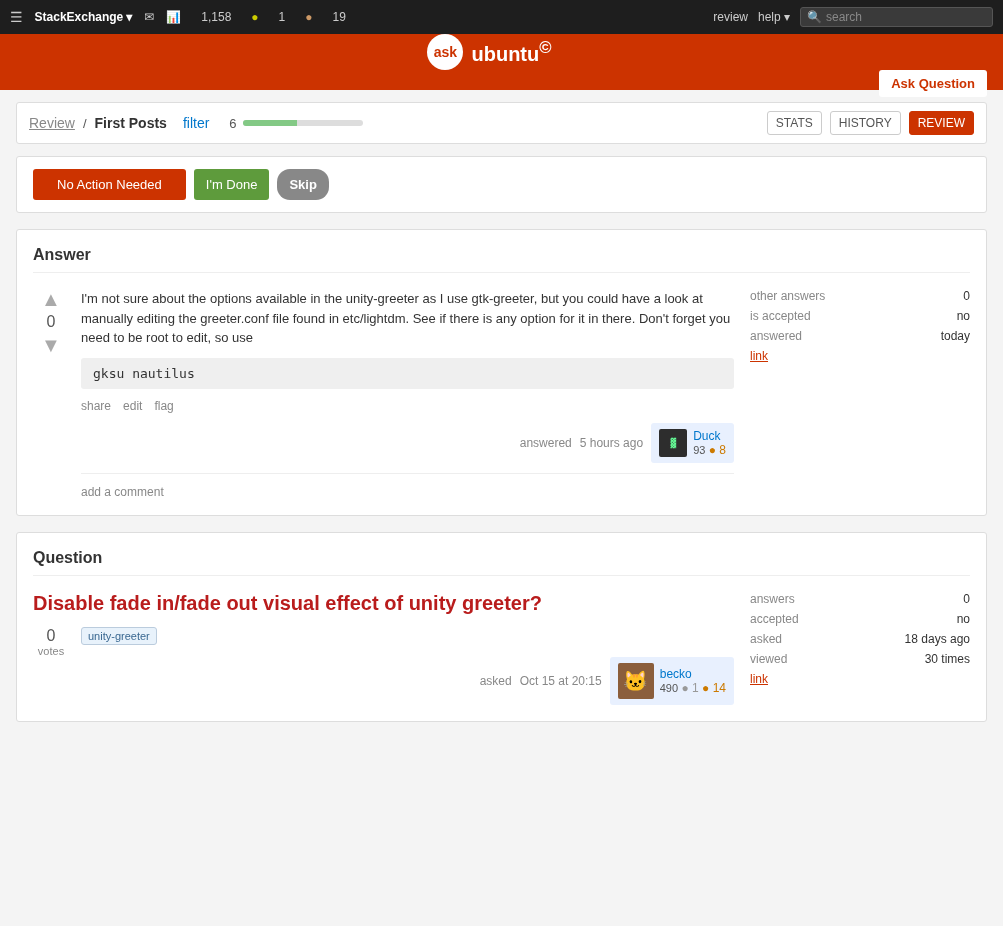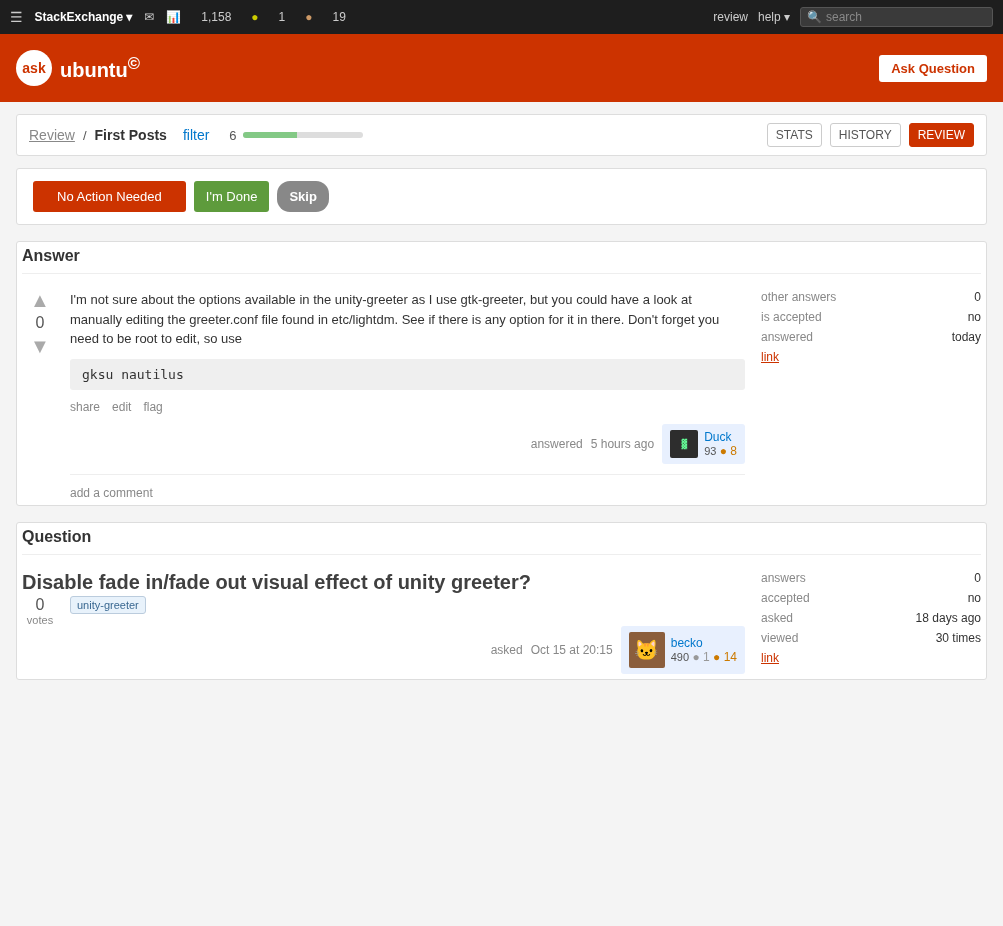--- a/index.html
+++ b/index.html
@@ -52,24 +52,25 @@
       color: #e5e5e5;
       outline: none;
       font-size: 12px;
       width: 160px;
     }
     .top-bar-search input::placeholder { color: #888; }
 
     
     .site-header {
       background: #cc3300;
-      height: 68px;
+      height: 56px;
       display: flex;
       align-items: center;
       padding: 0 16px;
+      flex-direction: column;
     }
     .site-logo {
       display: flex;
       align-items: center;
       gap: 8px;
       margin-right: 24px;
     }
     .logo-circle {
       width: 36px; height: 36px;
       background: white;
@@ -171,21 +172,21 @@
     .info-banner-btns { display: flex; gap: 8px; }
     .btn-no-action { background: #cc3300; color: white; border: none; padding: 8px 24px; border-radius: 3px; cursor: pointer; font-size: 13px; }
     .btn-im-done { background: #5e9b3c; color: white; border: none; padding: 8px 12px; border-radius: 3px; cursor: pointer; font-size: 13px; }
     .btn-skip { background: #888; color: white; border: none; padding: 8px 12px; border-radius: 13px; cursor: pointer; font-size: 13px; font-weight: bold; }
 
     
     .section-card {
       background: #fff;
       border: 1px solid #ddd;
       border-radius: 3px;
-      padding: 5px;
+      padding: 16px;
       margin-bottom: 16px;
     }
     .section-title {
       font-size: 16px;
       font-weight: bold;
       color: #333;
       margin-bottom: 16px;
       padding-bottom: 8px;
       border-bottom: 1px solid #eee;
     }
@@ -275,22 +276,22 @@
       color: #555;
     }
     .sidebar-item { margin-bottom: 6px; display: flex; justify-content: space-between; }
     .sidebar-label { color: #888; }
     .sidebar-value { color: #333; }
     .sidebar-link { color: #cc3300; cursor: pointer; font-size: 12px; }
 
     
     .question-title {
       font-size: 20px;
-      color: #404040;
-      margin-bottom: 2px;
+      color: #b91c1c;
+      margin-bottom: 12px;
     }
 
     .tag {
       display: inline-block;
       background: #e8f2fb;
       color: #3a6891;
       border: 1px solid #bcd;
       border-radius: 3px;
       padding: 2px 6px;
       font-size: 11px;

